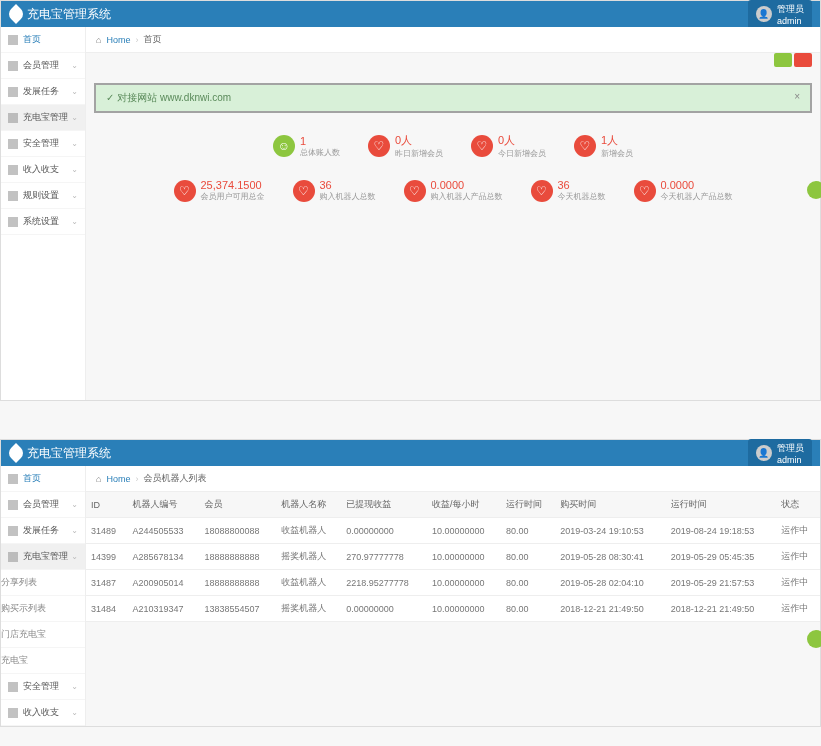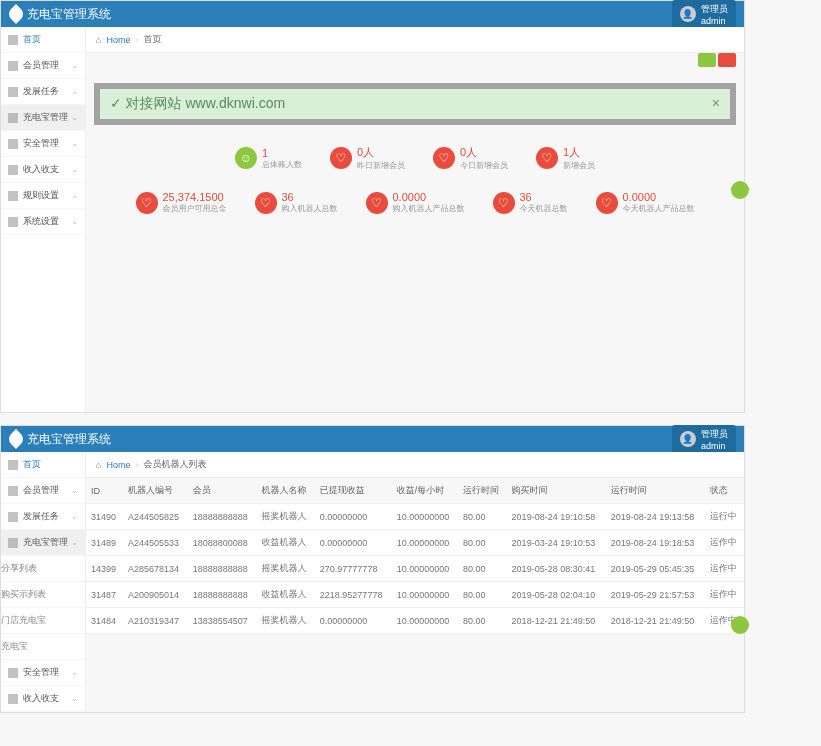--- a/index.html
+++ b/index.html
@@ -1,38 +1,38 @@
 <!DOCTYPE html>
 <html><head>
 <meta charset="utf-8">
 <style>
 *{margin:0;padding:0;box-sizing:border-box}
 body{font-family:Arial,"Microsoft YaHei",sans-serif;font-size:10px;background:#f7f7f7;color:#666}
-.app{width:745px;margin-bottom:12px;background:#404040;border:1px solid #ddd}
+.app{width:821px;margin-bottom:38px;background:#404040;border:1px solid #ddd}
 .header{background:#2a7fb8;color:#fff;height:26px;display:flex;align-items:center;justify-content:space-between;padding:0 8px}
 .brand{display:flex;align-items:center;gap:4px;font-size:12px;font-weight:500}
 .leaf{width:14px;height:14px;background:#fff;border-radius:50% 0;transform:rotate(-45deg)}
 .user-chip{background:#1e6ba0;border-radius:3px;padding:3px 8px;display:flex;align-items:center;gap:5px;font-size:9px;cursor:pointer}
 .avatar{width:16px;height:16px;border-radius:50%;background:#ccc;display:flex;align-items:center;justify-content:center}
 .body{display:flex}
 .sidebar{width:85px;background:#fff;border-right:1px solid #eee}
 .side-item{display:flex;align-items:center;justify-content:space-between;padding:6px 7px;font-size:9px;color:#555;border-bottom:1px solid #f5f5f5;cursor:pointer}
 .side-item.active{background:#f0f0f0}
 .side-item.sub{padding-left:0;font-size:9px;color:#888}
 .side-item.home{color:#2a7fb8}
 .si-left{display:flex;align-items:center;gap:5px}
 .si-icon{width:10px;height:10px;display:inline-block;background:#999;opacity:.6}
 .chev{font-size:8px;color:#bbb}
 .main{flex:1;background:#f7f7f7}
 .crumb{background:#fff;padding:6px 10px;font-size:9px;border-bottom:1px solid #eee;display:flex;align-items:center;gap:5px}
 .crumb a{color:#2a7fb8;text-decoration:none}
 .crumb .sep{color:#ccc}
 .title{font-size:16px;color:#2a7fb8;padding:8px 12px}
 .page{padding:8px}
-.alert{background:#d8f0d8;border:6px solid #a3a3a3;padding:6px 10px;color:#5a8a5a;font-size:14px;display:flex;justify-content:space-between;margin-bottom:10px}
+.alert{background:#d8f0d8;border:2px solid #a3a3a3;padding:6px 10px;color:#5a8a5a;font-size:10px;display:flex;justify-content:space-between;margin-bottom:10px}
 .alert .x{color:#888;cursor:pointer}
 .stats{display:flex;justify-content:center;gap:28px;padding:10px}
 .stat{display:flex;align-items:center;gap:5px}
 .circ{width:22px;height:22px;border-radius:50%;display:flex;align-items:center;justify-content:center;color:#fff;font-size:12px}
 .circ.green{background:#8dc63f}
 .circ.red{background:#e94b3c}
 .stat-t{display:flex;flex-direction:column}
 .stat-v{color:#e94b3c;font-size:11px;font-weight:500}
 .stat-l{color:#999;font-size:8px}
 .onoff{text-align:right;padding:0 8px 6px}
@@ -298,32 +298,20 @@
               <th>已提现收益</th>
               <th>收益/每小时</th>
               <th>运行时间</th>
               <th>购买时间</th>
               <th>运行时间</th>
               <th>状态</th>
             </tr>
           </thead>
         <tbody id="tbody">
             <tr>
-              <td>31490</td>
-              <td>A244505825</td>
-              <td>18888888888</td>
-              <td>摇奖机器人</td>
-              <td>0.00000000</td>
-              <td>10.00000000</td>
-              <td>80.00</td>
-              <td>2019-08-24 19:10:58</td>
-              <td>2019-08-24 19:13:58</td>
-              <td class="op">运行中</td>
-            </tr>
-            <tr>
               <td>31489</td>
               <td>A244505533</td>
               <td>18088800088</td>
               <td>收益机器人</td>
               <td>0.00000000</td>
               <td>10.00000000</td>
               <td>80.00</td>
               <td>2019-03-24 19:10:53</td>
               <td>2019-08-24 19:18:53</td>
               <td class="op">运作中</td>

